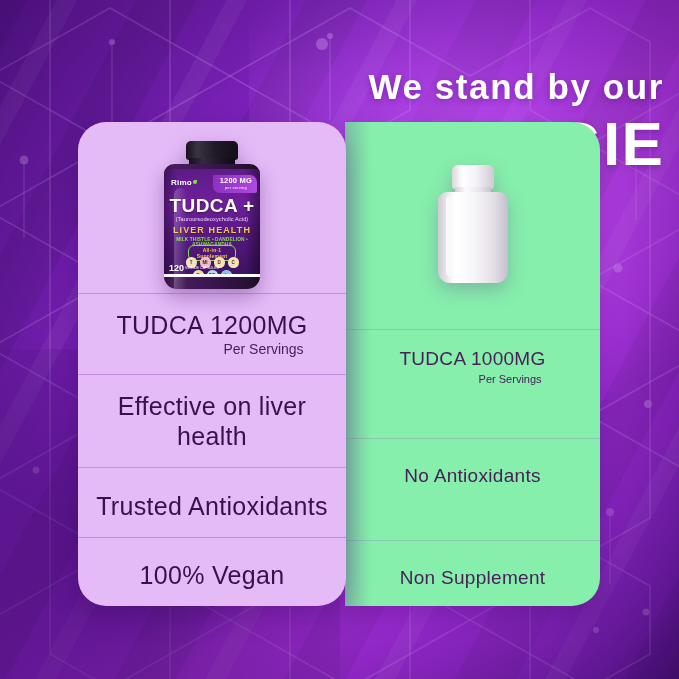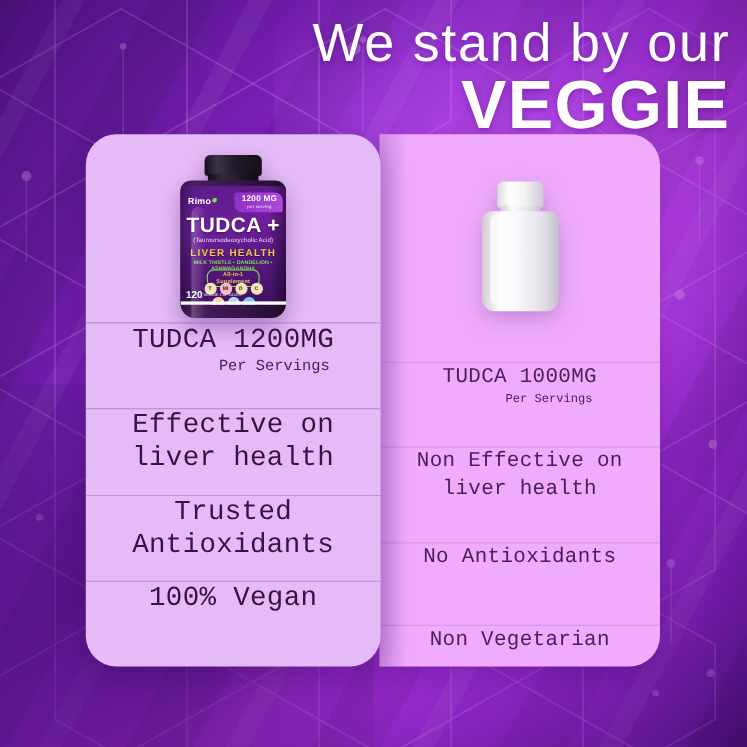--- a/index.html
+++ b/index.html
@@ -55,63 +55,64 @@
     background:radial-gradient(ellipse at 50% 45%, rgba(0,0,0,0) 45%, rgba(40,5,74,0.38) 100%);
   }
 
   
   .headline{
     position:absolute;left:250px;top:14px;width:414px;
     text-align:right;color:#ffffff;
     text-shadow:0 2px 6px rgba(50,0,90,0.30);
   }
   .headline .l1{
-    display:block;font-size:49px;line-height:50px;font-weight:400;
+    display:block;font-size:35px;line-height:50px;font-weight:700;
     letter-spacing:1.6px;
+    margin-top:48px;
   }
   .headline .l2{
     display:block;font-size:62px;line-height:64px;font-weight:700;
     letter-spacing:1.2px;
   }
 
   
   .table{
     position:absolute;left:78px;top:122px;width:523px;height:484px;
     display:flex;
   }
   .col{position:relative;display:flex;flex-direction:column;}
   .col-ours{
     width:268px;background:#e5bbf7;
     border-radius:28px 28px 28px 28px;
     box-shadow:0 10px 26px rgba(45,5,85,0.30);
     z-index:3;
   }
   .col-theirs{
-    width:255px;background:#f0abfc;
+    width:255px;background:#86efac;
     border-radius:0 28px 28px 0;
     margin-left:-1px;
     box-shadow:0 10px 22px rgba(45,5,85,0.22);
     z-index:2;
     gap:36px;
   }
   .col-theirs::before{
     content:"";position:absolute;left:0;top:0;bottom:0;width:26px;
     background:linear-gradient(90deg, rgba(90,30,140,0.22) 0%, rgba(90,30,140,0.0) 100%);
     border-radius:0;
     pointer-events:none;
   }
 
   .hero{
     height:171px;display:flex;align-items:flex-end;justify-content:center;
     position:relative;
   }
   .row{
-    flex:1;display:flex;align-items:flex-start;justify-content:center;
+    flex:1;display:flex;align-items:flex-end;justify-content:center;
     text-align:center;position:relative;
-    padding:0 14px;box-sizing:border-box;font-family:Liberation Mono, monospace;
+    padding:16px 14px;box-sizing:border-box;
   }
   .row + .row, .hero + .row{
     border-top:1px solid rgba(122,60,165,0.34);
   }
   .col-theirs .row + .row, .col-theirs .hero + .row{
     border-top:1px solid rgba(150,100,185,0.28);
   }
 
   .cell-main{
     font-size:25px;line-height:30px;color:#3a1048;
@@ -408,28 +409,25 @@
         </div>
       </div>
 
       <div class="row">
         <div class="cell-dose">
           <span class="cell-main">TUDCA 1000MG</span>
           <span class="cell-sub">Per Servings</span>
         </div>
       </div>
 
-      <div class="row">
-        <span class="cell-main">Non Effective on liver health</span>
-      </div>
 
       <div class="row">
         <span class="cell-main">No Antioxidants</span>
       </div>
 
 
       <div class="row">
-        <span class="cell-main">Non Vegetarian</span>
+        <span class="cell-main">Non Supplement</span>
       </div>
     </div>
 
   </div>
 </div>
 
 </body></html>

